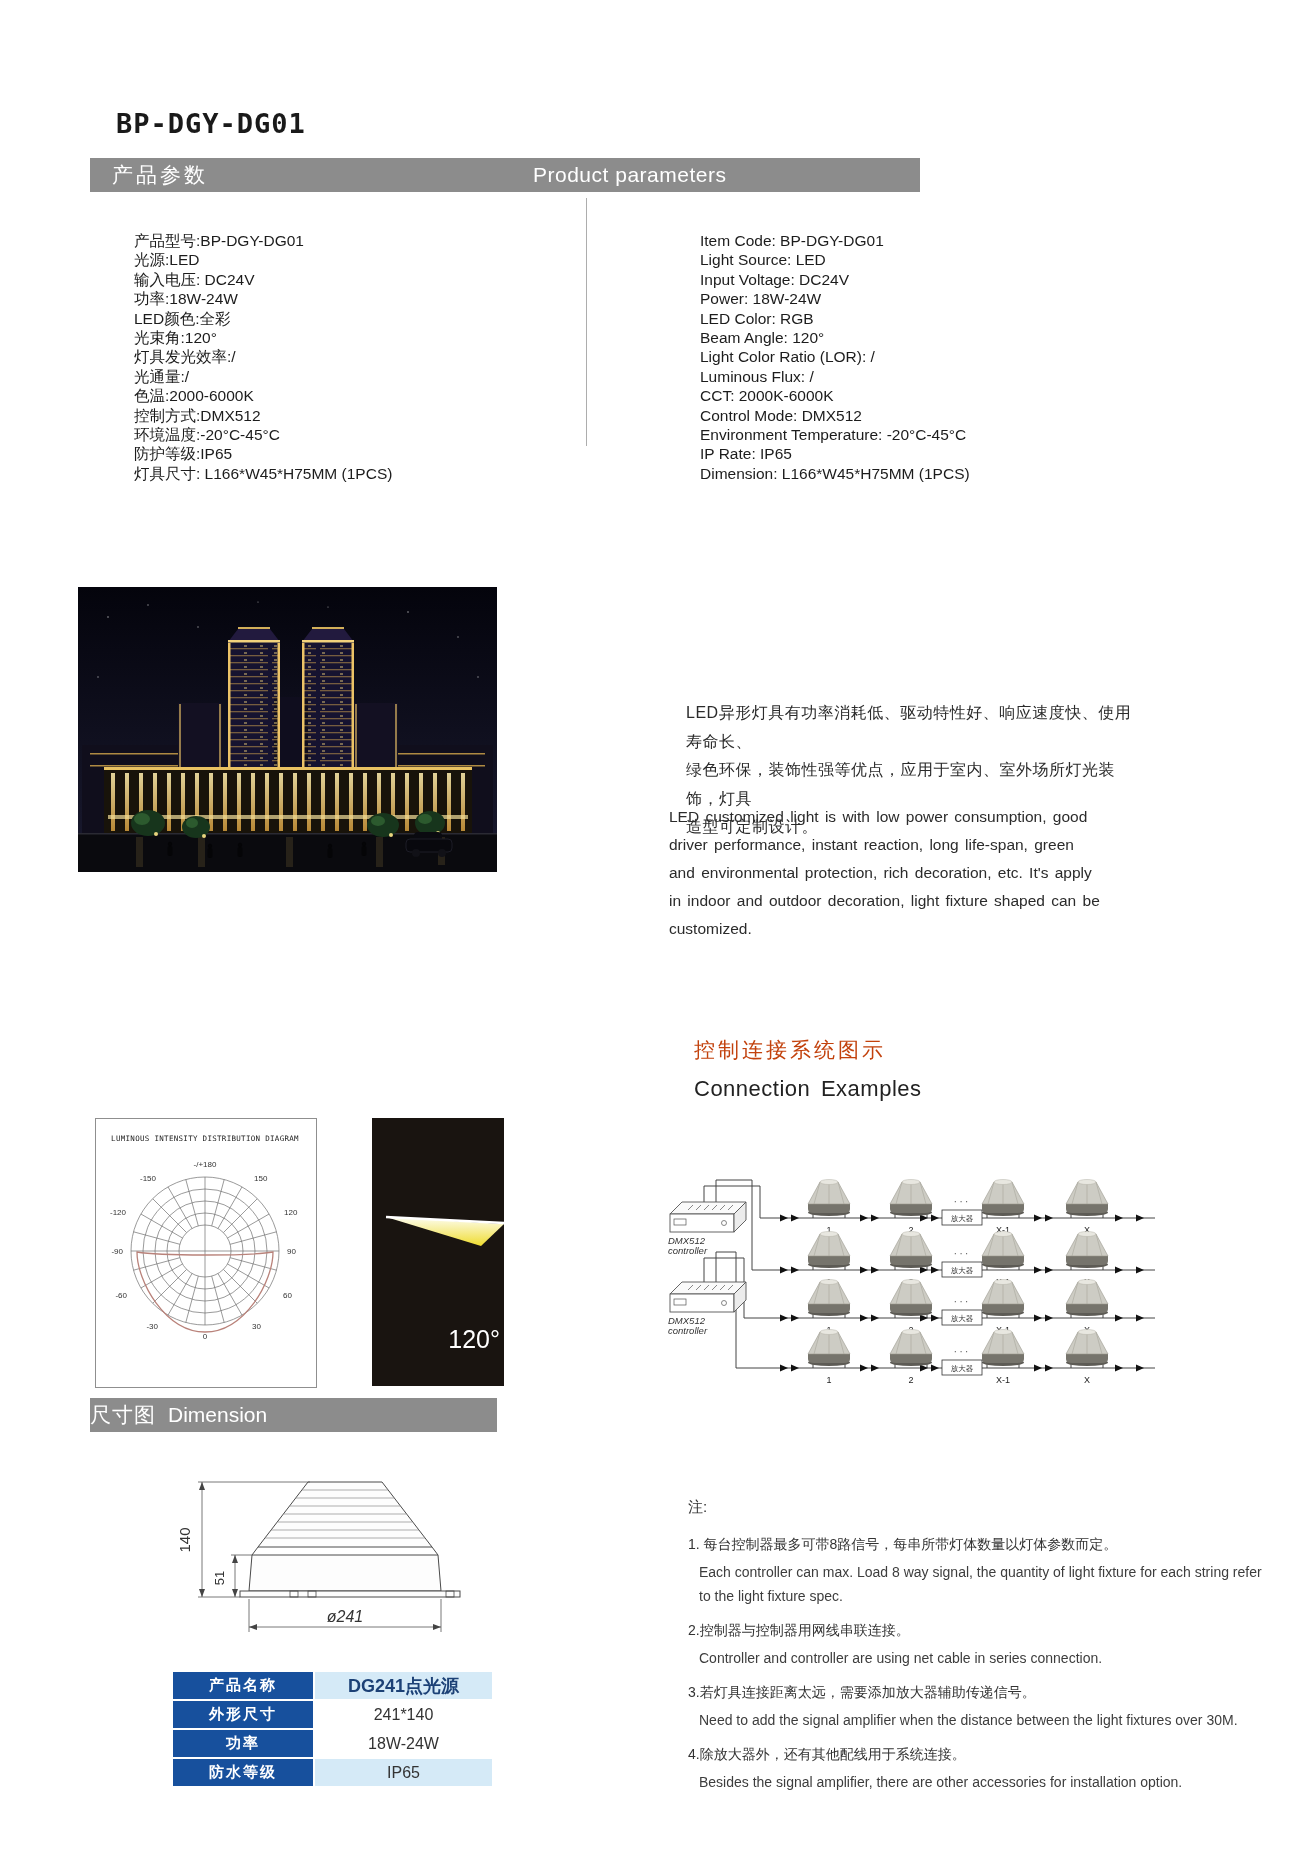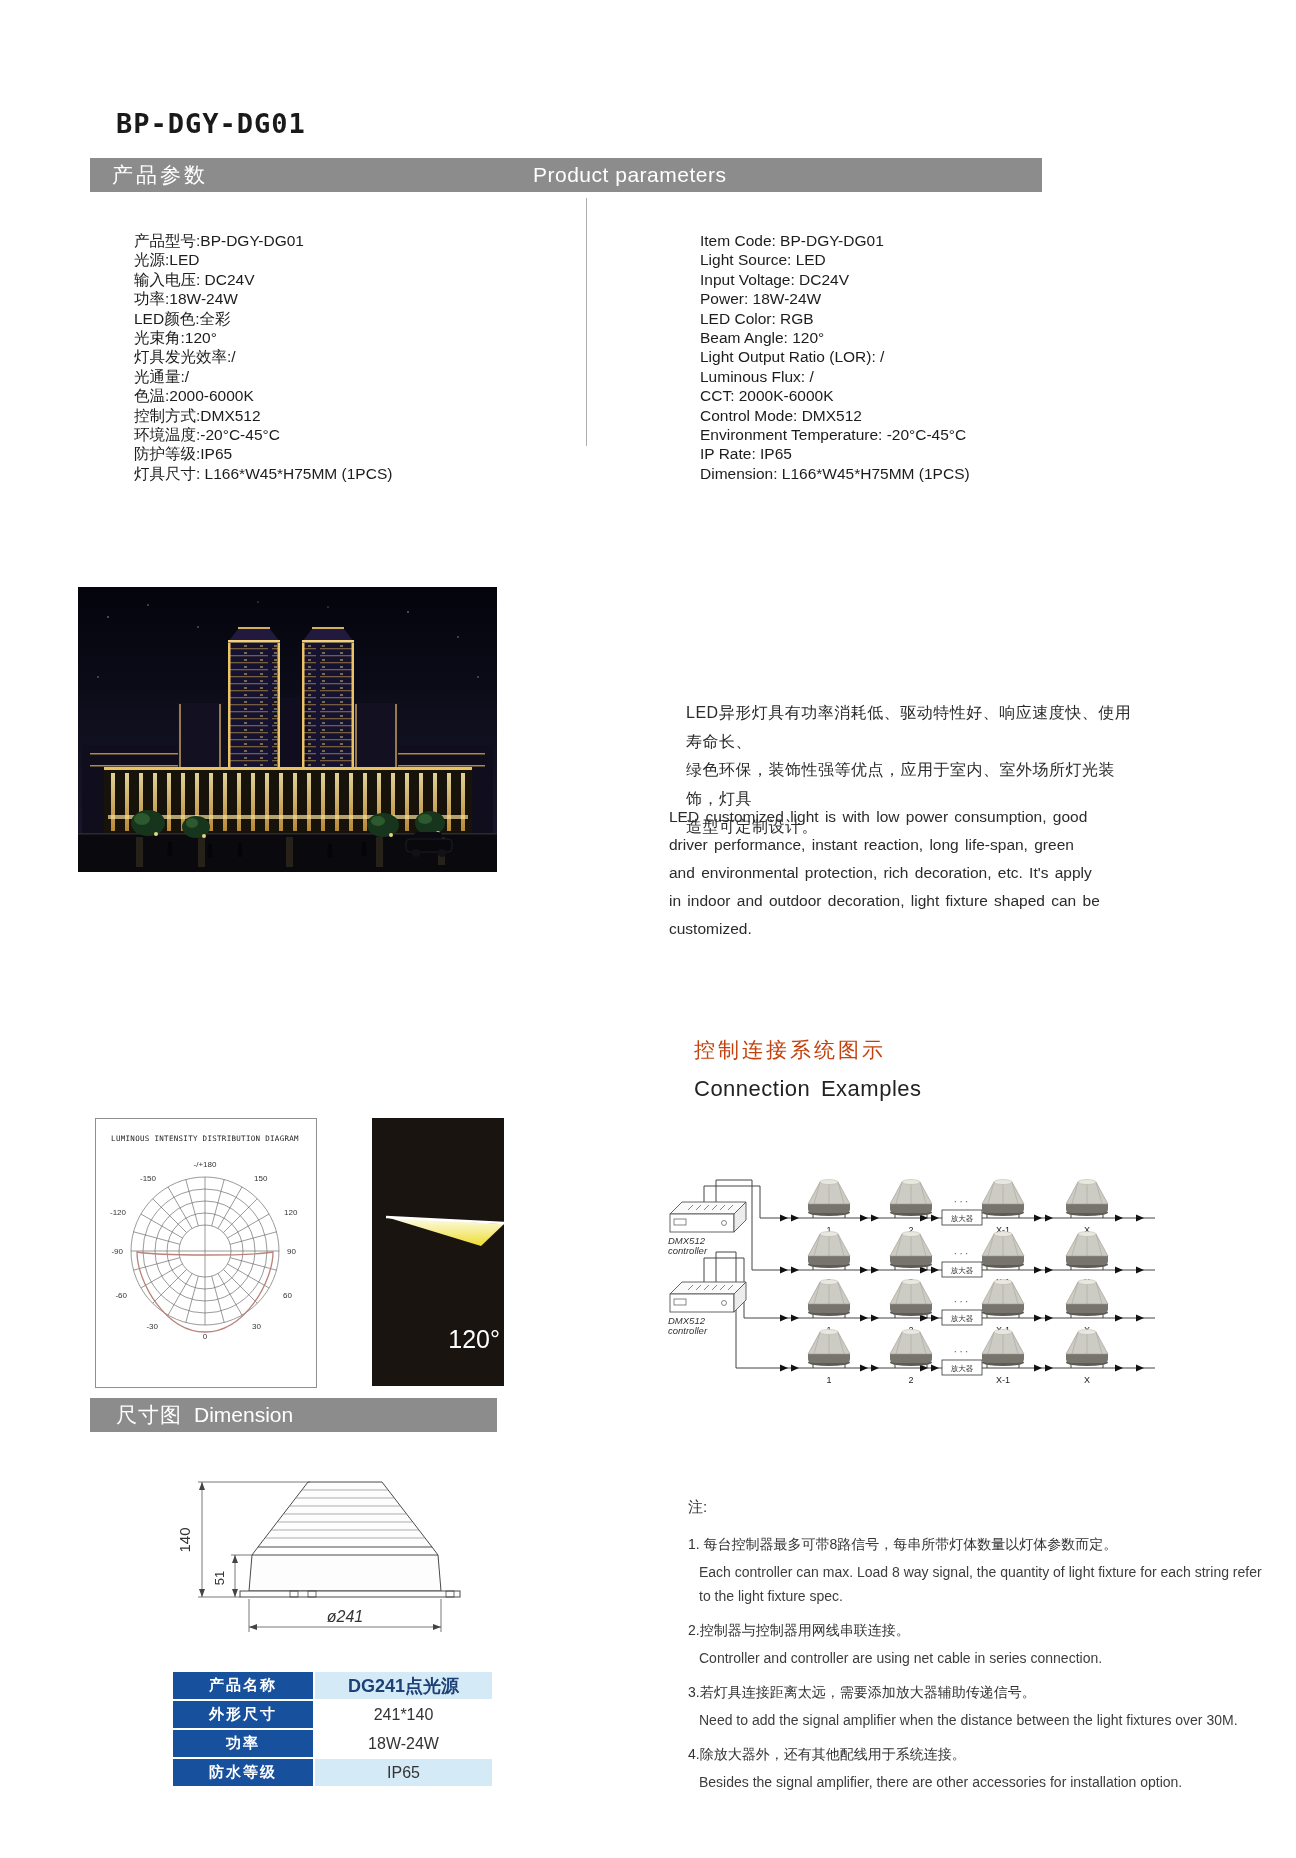--- a/index.html
+++ b/index.html
@@ -6,28 +6,28 @@
   #page{position:relative;width:1296px;height:1858px;background:#ffffff;overflow:hidden;
         font-family:"Liberation Sans", sans-serif;color:#222;margin:0 auto;}
   .abs{position:absolute;}
 
   
   .doc-title{left:116px;top:108px;font-family:"DejaVu Sans Mono", monospace;
              font-size:27px;font-weight:bold;letter-spacing:1px;color:#1a1a1a;}
 
   
   .bar{background:#8c8c8c;color:#fff;display:flex;align-items:center;}
-  .bar1{left:90px;top:158px;width:952px;height:34px;font-size:21px;}
+  .bar1{left:90px;top:158px;width:830px;height:34px;font-size:21px;}
   .bar1 .zh{padding-left:22px;letter-spacing:3px;}
   .bar1 .en{position:absolute;left:443px;letter-spacing:.5px;}
   .bar2{left:90px;top:1046px;width:407px;height:36px;font-size:21px;}
   .bar2 .zh{padding-left:26px;letter-spacing:2px;}
   .bar2 .en{margin-left:24px;}
   .bar3{left:90px;top:1398px;width:407px;height:34px;font-size:21px;}
-  .bar3 .zh{padding-left:26px;letter-spacing:1px;}
+  .bar3 .zh{letter-spacing:1px;}
   .bar3 .en{margin-left:12px;}
 
   .vdivider{left:586px;top:198px;width:1px;height:248px;background:#adadad;}
 
   .param-list{font-size:15.5px;line-height:19.4px;color:#1c1c1c;white-space:nowrap;}
   .param-zh{left:134px;top:231px;}
   .param-en{left:700px;top:231px;}
 
   .desc{white-space:pre-line;color:#2b2b2b;}
   .desc-zh{left:686px;top:699px;width:460px;font-size:16px;line-height:28.5px;letter-spacing:.5px;}
@@ -92,21 +92,21 @@
     <div>灯具尺寸: L166*W45*H75MM (1PCS)</div>
   </div>
 
   <div class="abs param-list param-en">
     <div>Item Code: BP-DGY-DG01</div>
     <div>Light Source: LED</div>
     <div>Input Voltage: DC24V</div>
     <div>Power: 18W-24W</div>
     <div>LED Color: RGB</div>
     <div>Beam Angle: 120°</div>
-    <div>Light Output Ratio (LOR): /</div>
+    <div>Light Color Ratio (LOR): /</div>
     <div>Luminous Flux: /</div>
     <div>CCT: 2000K-6000K</div>
     <div>Control Mode: DMX512</div>
     <div>Environment Temperature: -20°C-45°C</div>
     <div>IP Rate: IP65</div>
     <div>Dimension: L166*W45*H75MM (1PCS)</div>
   </div>
 
   <svg class="abs building" viewBox="0 0 419 285">
     <defs>

